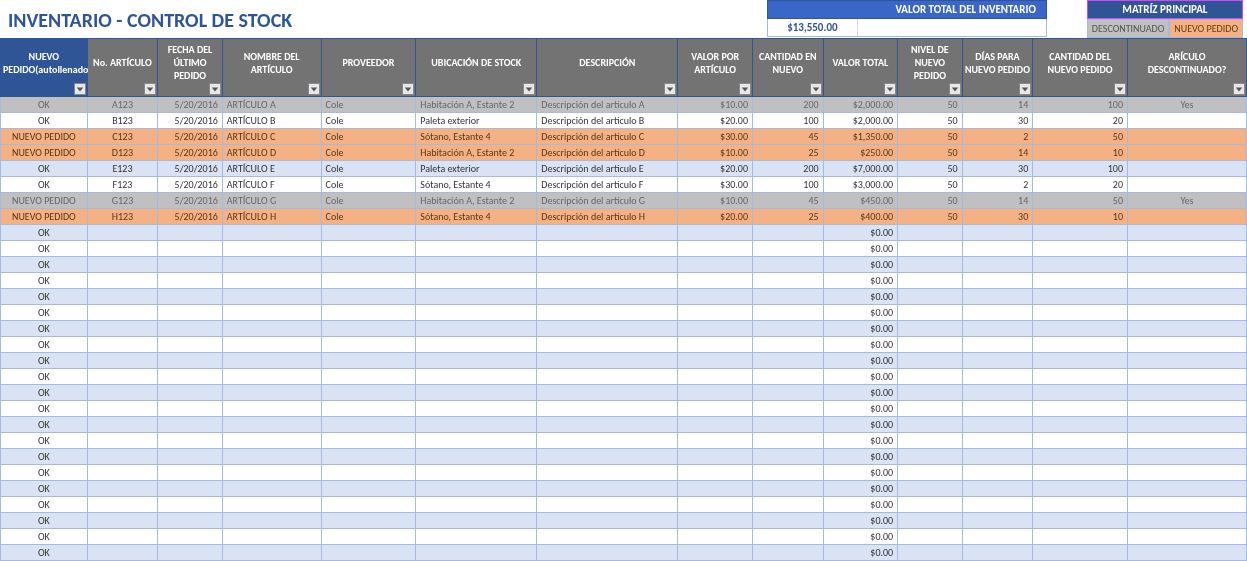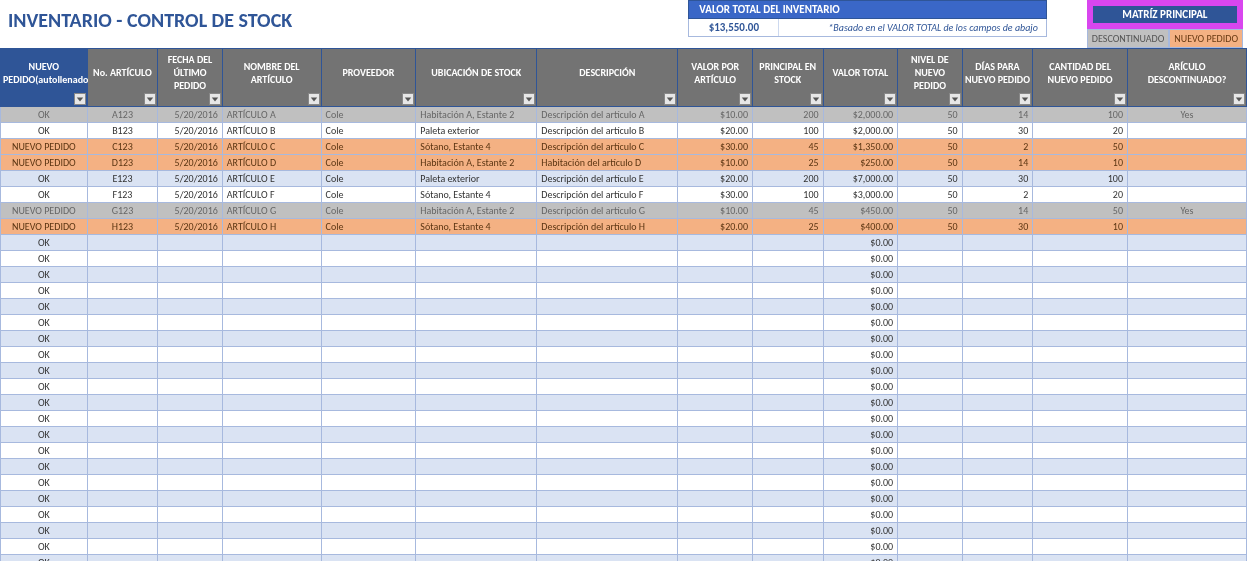--- a/index.html
+++ b/index.html
@@ -2,26 +2,26 @@
 <html><head>
 <meta charset="utf-8">
 <style>
   * { box-sizing: border-box; }
   html, body { margin:0; padding:0; font-family: Calibri, Arial, sans-serif; font-size:11px; color:#333; background:#fff; width:1247px;}
   .page { width:1247px; }
   .topbar { display:flex; align-items:flex-start; }
   .title { color:#2F5597; font-weight:bold; font-size:20px; padding:8px 8px 4px 8px; flex: 0 0 560px;}
   .topgap { flex:1 1 auto; }
   .valbox { display:flex; flex-direction:column; align-items:stretch; margin-right:40px;}
-  .valhead { background:#3a67c7; color:#fff; font-weight:bold; text-align:left; font-size:11px; padding:2px 10px; border:1px solid #2F5597; min-width:280px;}
+  .valhead { background:#3a67c7; color:#fff; font-weight:bold; text-align:right; font-size:11px; padding:2px 10px; border:1px solid #2F5597; min-width:280px;}
   .valbody { display:flex; border:1px solid #a7b9de; border-top:none;gap:41px;}
   .valamount { color:#2F5597; font-weight:bold; padding:2px 8px; text-align:center; min-width:90px; border-right:1px solid #cdd9ef;}
   .valnote { font-style:italic; color:#2F5597; padding:2px 8px; font-size:10px;}
   .legend { display:flex; flex-direction:column; margin-right:4px;}
-  .legendhead { background:#2F5597; color:#fff; text-align:center; font-weight:bold; padding:2px 6px; border:6px solid #d946ef;}
+  .legendhead { background:#2F5597; color:#fff; text-align:center; font-weight:bold; padding:2px 6px; border:1px solid #d946ef;}
   .legendrow { display:flex;align-items:center; }
   .legendcell { flex:1; text-align:center; font-size:10px; padding:2px 4px; border:1px solid #a7b9de;}
   .disc { background:#c0c0c0; color:#555;}
   .reorder { background:#f4b183; color:#6a3b14;}
   table { border-collapse:collapse; width:1247px; table-layout:fixed;}
   th { background:#737373; color:#fff; font-weight:bold; font-size:10px; padding:4px 2px 14px 2px; border:1px solid #2F5597; position:relative; vertical-align:middle; text-align:center;}
   th.firstcol{ background:#2F5597;}
   .dropbtn { position:absolute; right:1px; bottom:1px; width:12px; height:12px; background:#e7e7e7; border:1px solid #888; display:flex; align-items:center; justify-content:center; cursor:pointer;}
   .dropbtn svg{ width:8px; height:8px;}
   td { border:1px solid #a7b9de; padding:1px 4px; height:16px; font-size:10px; white-space:nowrap; overflow:hidden; text-overflow:ellipsis;}
@@ -40,21 +40,20 @@
 <body>
 
 <div class="page">
   <div class="topbar">
     <div class="title">INVENTARIO - CONTROL DE STOCK</div>
     <div class="topgap"></div>
     <div class="valbox">
       <div class="valhead">VALOR TOTAL DEL INVENTARIO</div>
       <div class="valbody">
         <div class="valamount">$13,550.00</div>
-        <div class="valnote">*Basado en el VALOR TOTAL de los campos de abajo</div>
       </div>
     </div>
     <div class="legend">
       <div class="legendhead">MATRÍZ PRINCIPAL</div>
       <div class="legendrow">
         <div class="legendcell disc">DESCONTINUADO</div>
         <div class="legendcell reorder">NUEVO PEDIDO</div>
       </div>
     </div>
   </div>
@@ -111,21 +110,21 @@
           <th><span>DESCRIPCIÓN</span><div class="dropbtn">
               <svg viewBox="0 0 10 10">
                 <polygon points="1,3 9,3 5,8" fill="#555"></polygon>
               </svg>
             </div></th>
           <th><span>VALOR POR ARTÍCULO</span><div class="dropbtn">
               <svg viewBox="0 0 10 10">
                 <polygon points="1,3 9,3 5,8" fill="#555"></polygon>
               </svg>
             </div></th>
-          <th><span>PRINCIPAL EN STOCK</span><div class="dropbtn">
+          <th><span>CANTIDAD EN NUEVO</span><div class="dropbtn">
               <svg viewBox="0 0 10 10">
                 <polygon points="1,3 9,3 5,8" fill="#555"></polygon>
               </svg>
             </div></th>
           <th><span>VALOR TOTAL</span><div class="dropbtn">
               <svg viewBox="0 0 10 10">
                 <polygon points="1,3 9,3 5,8" fill="#555"></polygon>
               </svg>
             </div></th>
           <th><span>NIVEL DE NUEVO PEDIDO</span><div class="dropbtn">
@@ -199,21 +198,21 @@
           <td class="c-r">50</td>
           <td class="c-c"></td>
         </tr>
         <tr class="reorder">
           <td class="c-c">NUEVO PEDIDO</td>
           <td class="c-c">D123</td>
           <td class="c-r">5/20/2016</td>
           <td class="">ARTÍCULO D</td>
           <td class="">Cole</td>
           <td class="">Habitación A, Estante 2</td>
-          <td class="">Habitación del artículo D</td>
+          <td class="">Descripción del artículo D</td>
           <td class="c-r">$10.00</td>
           <td class="c-r">25</td>
           <td class="c-r">$250.00</td>
           <td class="c-r">50</td>
           <td class="c-r">14</td>
           <td class="c-r">10</td>
           <td class="c-c"></td>
         </tr>
         <tr class="bandA">
           <td class="c-c">OK</td>

